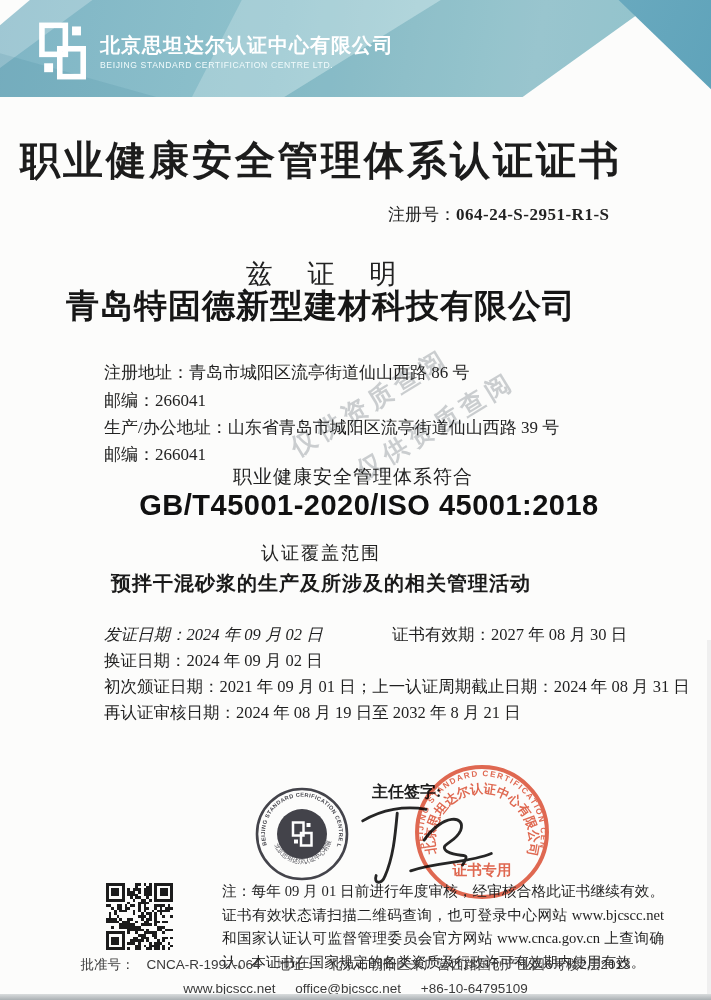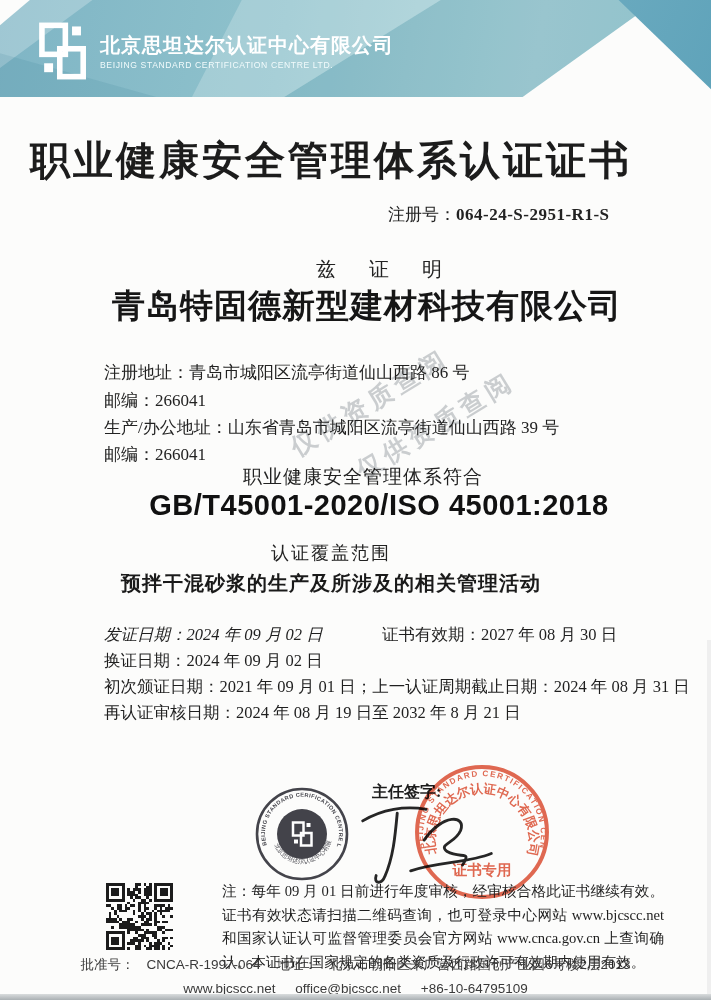--- a/index.html
+++ b/index.html
@@ -19,36 +19,36 @@
   .band-right{background:linear-gradient(115deg,#9fccd4 0%,#74b0c3 60%,#5fa3ba 100%);
               clip-path:polygon(87% 0,100% 0,100% 92%);}
   .corner-notch{background:#fcfcfb;clip-path:polygon(0 0,4.2% 0,0 26%);}
   #brand{position:absolute;left:36px;top:22px;display:flex;align-items:center;gap:12px;}
   #brand-text .cn{color:#fff;font-family:"Liberation Sans","DejaVu Sans",sans-serif;
                   font-weight:700;font-size:20px;letter-spacing:1px;line-height:24px;}
   #brand-text .en{color:#f2fbfc;font-family:"Liberation Sans","DejaVu Sans",sans-serif;
                   font-size:8.6px;letter-spacing:.6px;margin-top:3px;}
 
   
-  .ctr{left:16px;width:630px;text-align:center;}
+  .ctr{left:6px;width:630px;text-align:center;}
   #title{top:133px;font-size:40px;font-weight:700;letter-spacing:3px;color:#1c1c1c;}
   #regno{top:203px;left:388px;font-size:17px;}
   #regno b{letter-spacing:.5px;}
-  #attest{top:256px;font-size:20px;letter-spacing:14px;text-indent:14px;margin-left:48px;}
-  #company{top:284px;font-size:33px;font-weight:700;letter-spacing:1px;color:#161616;margin-left:36px;}
+  #attest{top:256px;font-size:27px;letter-spacing:14px;text-indent:14px;}
+  #company{top:284px;font-size:33px;font-weight:700;letter-spacing:1px;color:#161616;}
   #credit{top:334px;left:340px;font-size:17px;}
   .infoline{left:104px;font-size:17px;}
   #addr1{top:361px;} #zip1{top:389px;} #addr2{top:416px;} #zip2{top:443px;}
   #sysline{top:464px;font-size:19px;letter-spacing:1px;margin-left:32px;}
   #standard{top:489px;font-family:"Liberation Sans","DejaVu Sans",sans-serif;
             font-size:29px;font-weight:700;color:#111;letter-spacing:.5px;margin-left:48px;}
   #scopelabel{top:541px;font-size:18px;letter-spacing:2px;}
   #scope{top:570px;font-size:20px;font-weight:700;letter-spacing:1px;color:#1a1a1a;}
   .dateline{font-size:16.5px;color:#1f1f1f;}
-  #d-issue{left:104px;top:624px;font-style:italic;} #d-valid{left:382px;top:624px;}
+  #d-issue{left:104px;top:624px;font-style:italic;} #d-valid{left:392px;top:624px;}
   #d-renew{left:104px;top:650px;} #d-init{left:104px;top:676px;} #d-recert{left:104px;top:702px;}
 
   
   .wm{position:absolute;font-size:25px;font-weight:700;letter-spacing:5px;white-space:nowrap;
       color:rgba(128,136,142,.40);transform-origin:left center;transform:rotate(-31.5deg);
       pointer-events:none;}
   #wm1{left:293px;top:433px;} #wm2{left:359px;top:456px;}
 
   
   #blackstamp{left:254px;top:786px;width:96px;height:96px;opacity:.92;}

